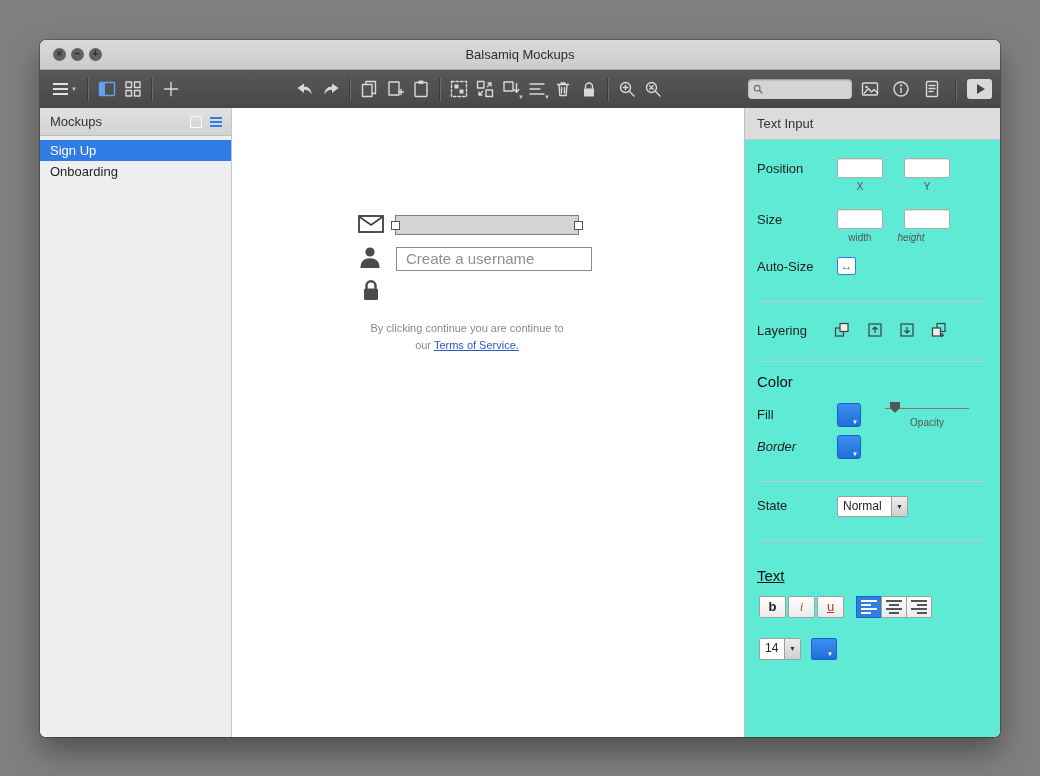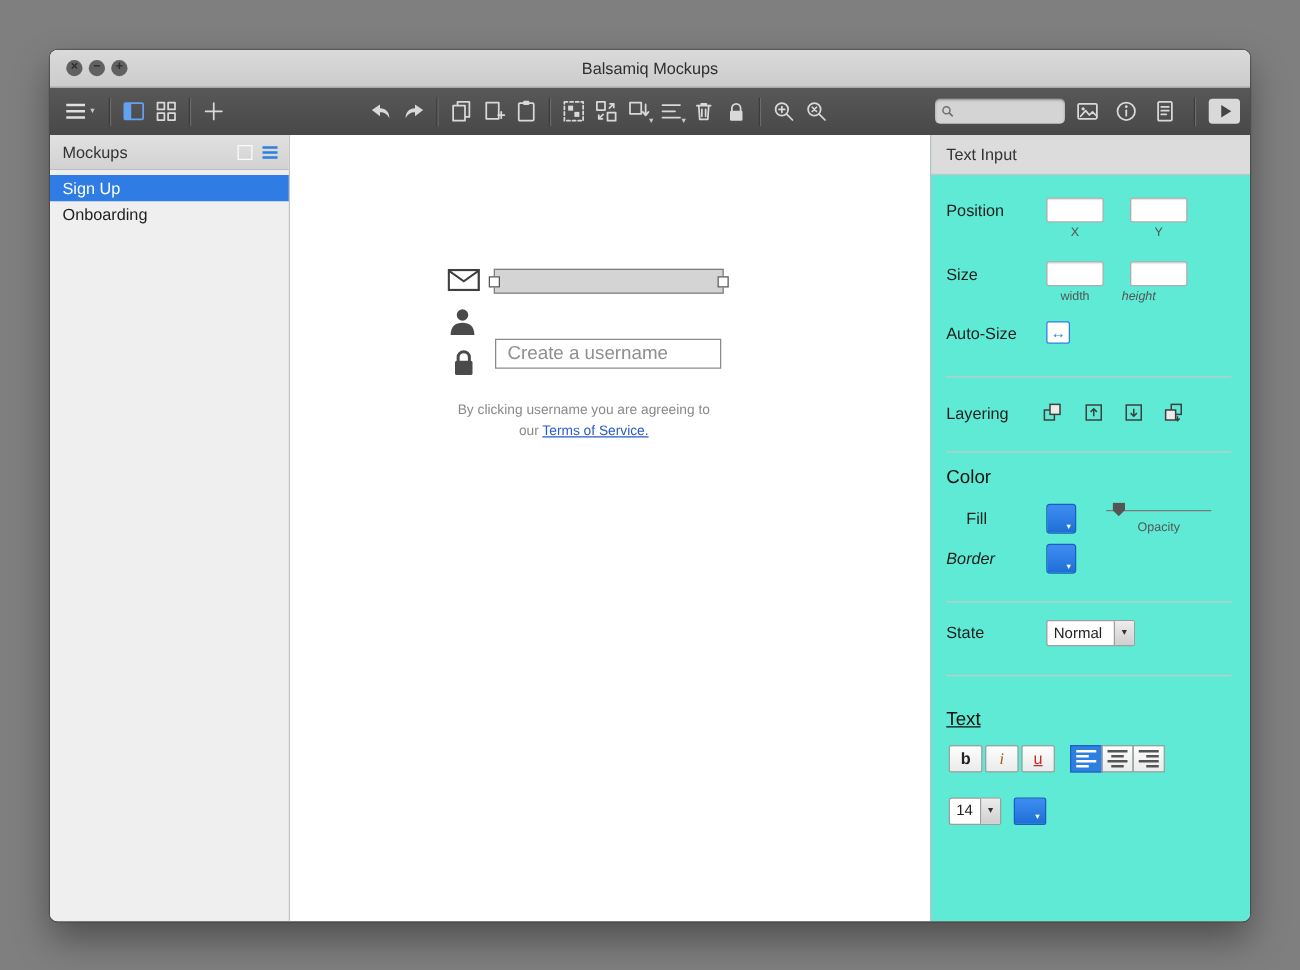--- a/index.html
+++ b/index.html
@@ -91,23 +91,23 @@
   .sel-input {
     position:absolute; left:163px; top:107px; width:184px; height:20px;
     background:#d4d4d4; border:1px solid #7e7e7e; box-sizing:border-box;
   }
   .handle {
     position:absolute; width:7px; height:7px; background:#fff; border:1px solid #555;
     top:50%; margin-top:-4.5px;
   }
   .handle.l { left:-5px; } .handle.r { right:-5px; }
   .mk-input {
-    position:absolute; left:164px; width:181px; height:24px; box-sizing:border-box;
+    position:absolute; left:164px; width:196px; height:24px; box-sizing:border-box;
     background:#fff; border:1px solid #8a8a8a; font-size:15px; color:#8f8f8f;
-    line-height:22px; padding-left:9px;margin-top:24px;
+    line-height:22px; padding-left:9px;
   }
   .tos {
     position:absolute; left:123px; top:212px; width:224px; text-align:center;
     font-size:11px; color:#8a8a8a; line-height:1.5;
   }
   .tos a { color:#2a5bc7; text-decoration:underline; cursor:pointer; }
 
   
   .inspector { width:256px; min-width:256px; background:#5eead4; border-left:1px solid #bfbfbf; box-sizing:border-box; position:relative; }
   .insp-header {
@@ -408,21 +408,21 @@
       <div class="mk-input" style="top:139px;">Create a username</div>
 
       <span class="cv" style="left:129px; top:170px;">
         <svg width="20" height="23" viewBox="0 0 20 23">
           <path d="M5.5 11 V7.8 a4.5 4.5 0 0 1 9 0 V11" fill="none" stroke="#4a4a4a" stroke-width="2.4"></path>
           <rect x="3" y="10.5" width="14" height="11.5" rx="1.5" fill="#4a4a4a"></rect>
         </svg>
       </span>
 
       <div class="tos">
-        <span>By clicking username you are agreeing to</span><br>
+        <span>By clicking continue you are continue to</span><br>
         <span>our </span><a>Terms of Service.</a>
       </div>
     </main>
 
     <aside class="inspector">
       <div class="insp-header">Text Input</div>
 
       <span class="plabel" style="left:12px; top:53px;">Position</span>
       <input class="num-field" style="left: 92px; top: 50px;" value="">
       <input class="num-field" style="left: 159px; top: 50px;" value="">
@@ -466,21 +466,21 @@
           <rect x="6" y="1.5" width="8" height="8"></rect>
             <rect class="cover" x="1.5" y="6" width="8" height="8"></rect>
             <path d="M11 11 v3.5 M9.2 12.8 L11 14.5 l1.8 -1.7"></path>
         </svg>
       </span>
 
       <div class="divider" style="top:253px;"></div>
 
       <span class="ptitle" style="left:12px; top:265px;">Color</span>
 
-      <span class="plabel" style="left:12px; top:299px;margin-left:16px;">Fill</span>
+      <span class="plabel" style="left:12px; top:299px;">Fill</span>
       <span class="swatch" style="top:295px;">
         <span class="sw-chev">▼</span>
       </span>
       <span class="slider-line"></span>
       <span class="slider-handle"></span>
       <span class="opacity-label">Opacity</span>
 
       <span class="plabel" style="left:12px; top:331px;font-style:italic;">Border</span>
       <span class="swatch" style="top:327px;">
         <span class="sw-chev">▼</span>

